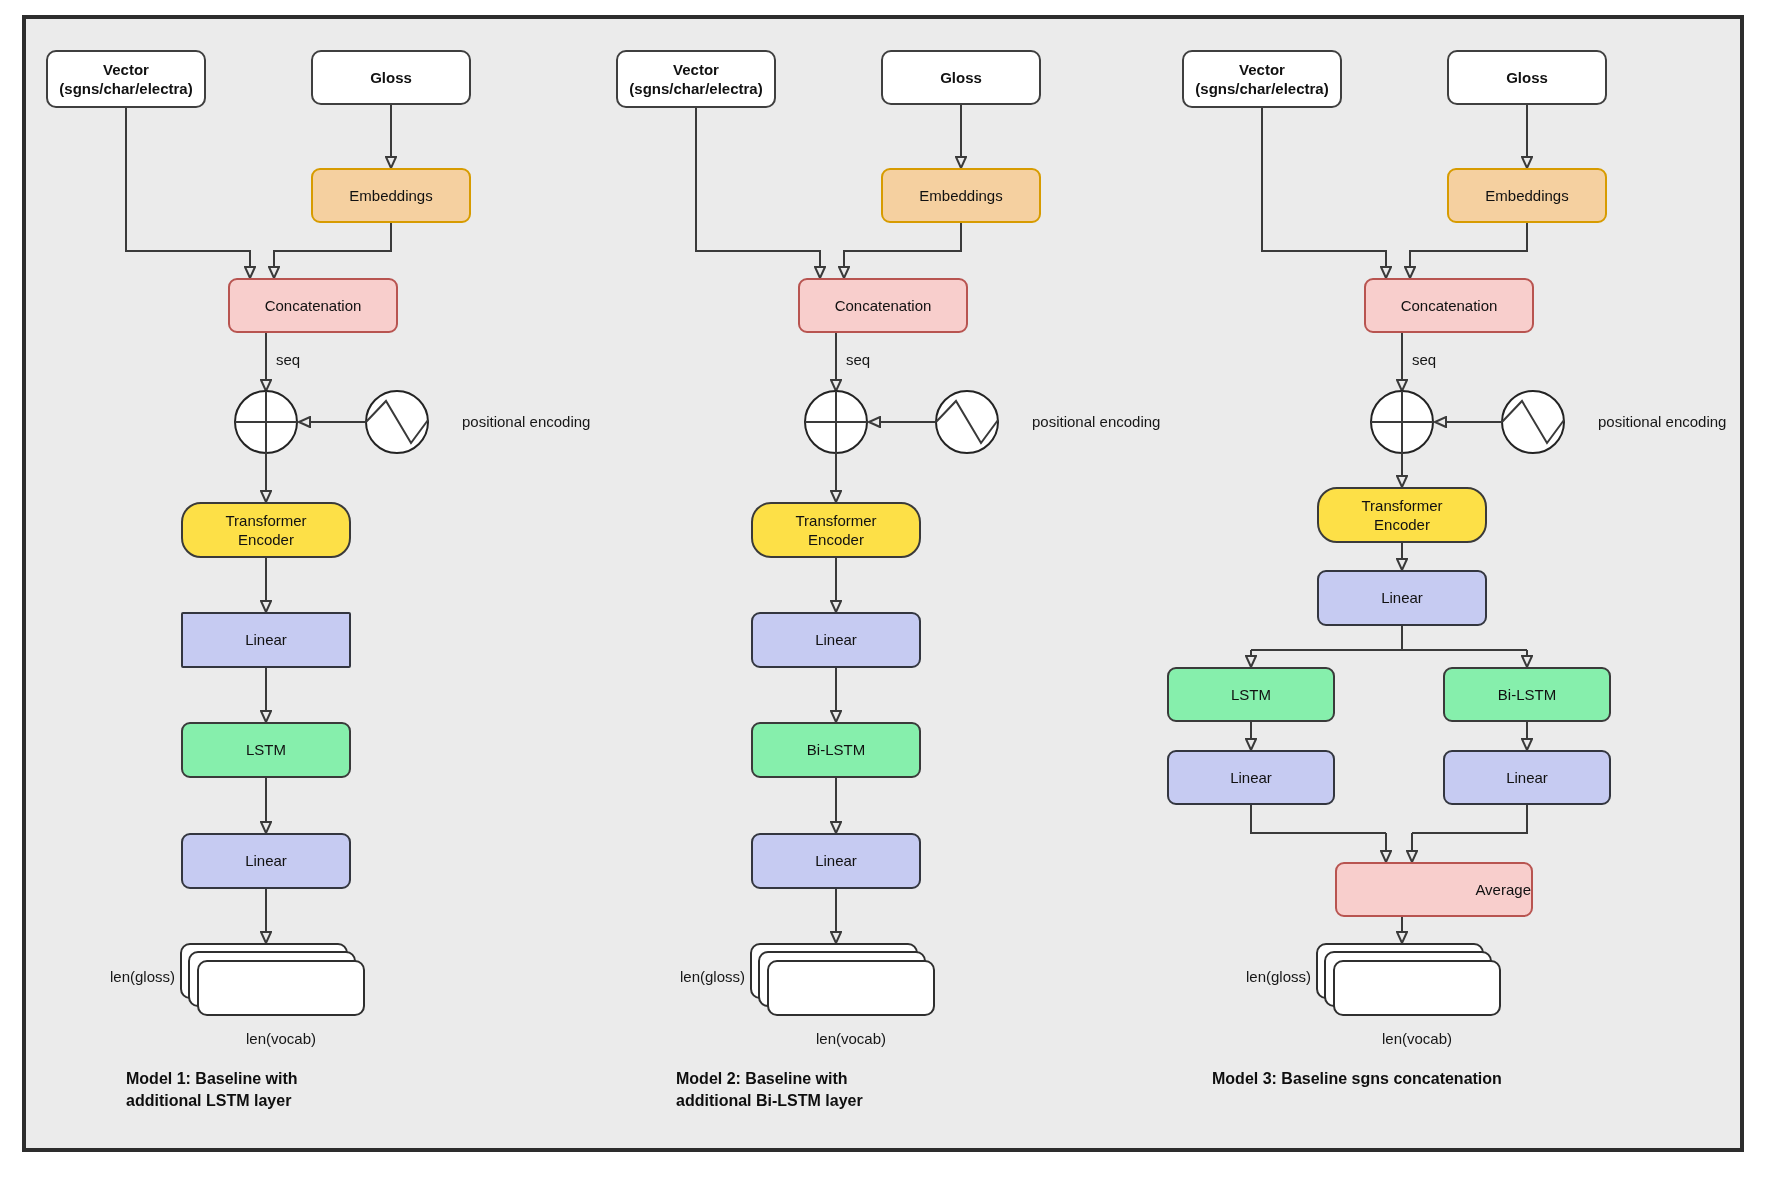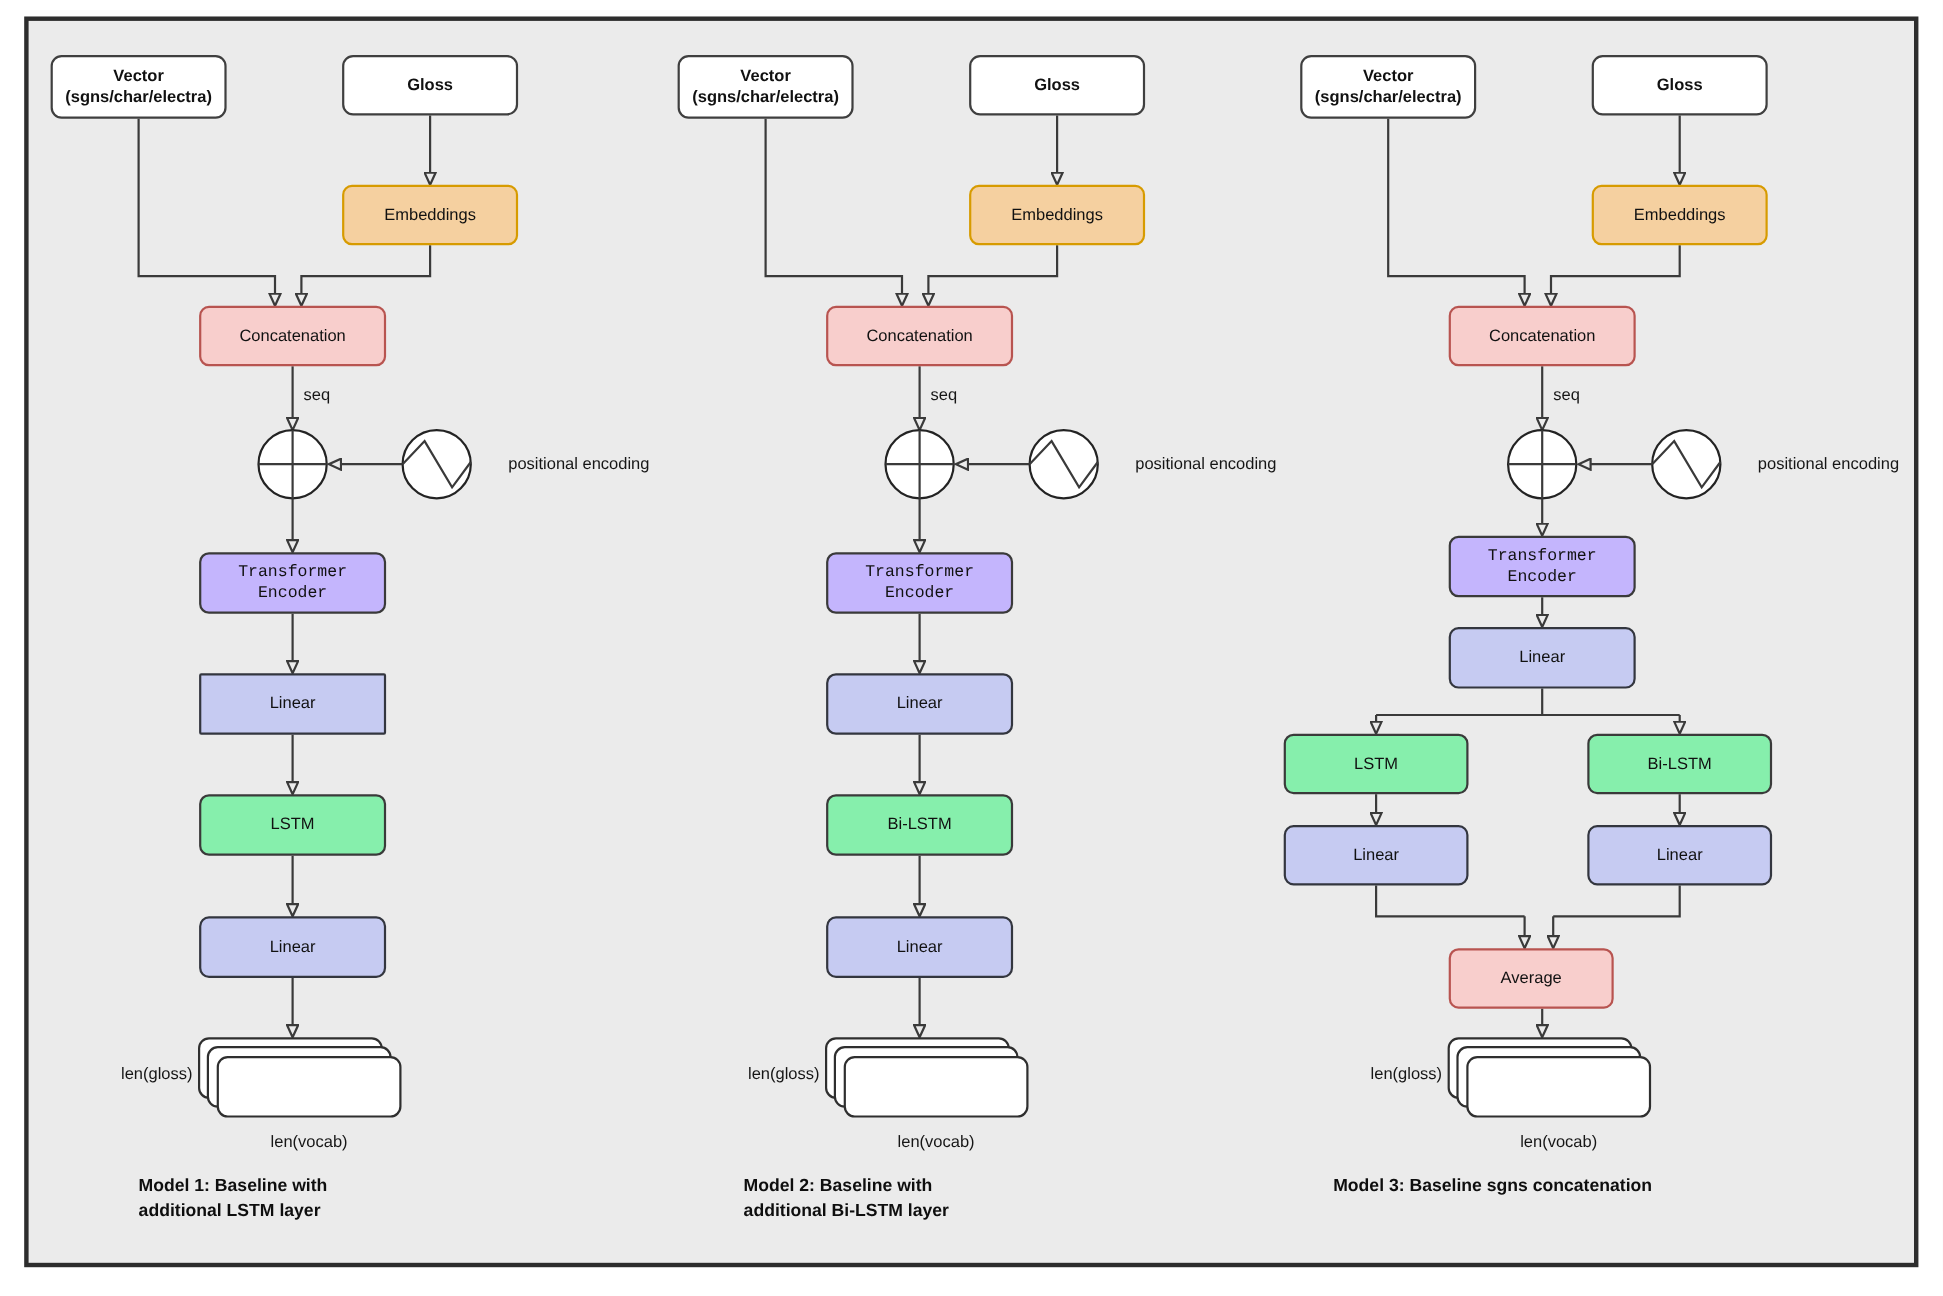--- a/index.html
+++ b/index.html
@@ -12,22 +12,22 @@
     background:#ebebeb;border:4px solid #2d2d2d;box-sizing:border-box;
   }
   #wires{position:absolute;left:0;top:0;width:1766px;height:1178px;}
   .node{
     position:absolute;display:flex;flex-direction:column;align-items:center;justify-content:center;
     text-align:center;font-size:15px;line-height:1.3;box-sizing:border-box;
     border:2px solid #3f3f3f;border-radius:10px;background:#fff;
   }
   .white{background:#ffffff;border-color:#3f3f3f;font-weight:bold;}
   .orange{background:#f5d0a0;border-color:#d79b00;border-radius:9px;}
-  .pink{background:#f8cecc;border-color:#b85450;border-radius:9px;}
-  .red{background:#c4b5fd;border-color:#3a3a3a;border-radius:9px;font-family:Liberation Mono, monospace;}
+  .pink{background:#f8cecc;border-color:#b85450;border-radius:9px;margin-left:47px;}
+  .red{background:#fde047;border-color:#3a3a3a;border-radius:20px;}
   .blue{background:#c6cbf2;border-color:#33363f;border-radius:9px;}
   .purple{background:#86efac;border-color:#3a3a3a;border-radius:9px;}
   .sharp{border-radius:2px;}
   .stack-box{
     position:absolute;background:#ffffff;border:2px solid #2f2f2f;border-radius:10px;box-sizing:border-box;
   }
   .flabel{position:absolute;font-size:15px;color:#161616;white-space:nowrap;}
   .len-gloss{text-align:right;}
   .len-vocab{text-align:center;white-space:nowrap;}
   .caption{
@@ -231,21 +231,21 @@
     </div>
     <div class="node purple" style="left:1443px;top:667px;width:168px;height:55px;">
       <span>Bi-LSTM</span>
     </div>
     <div class="node blue" style="left:1167px;top:750px;width:168px;height:55px;">
       <span>Linear</span>
     </div>
     <div class="node blue" style="left:1443px;top:750px;width:168px;height:55px;">
       <span>Linear</span>
     </div>
-    <div class="node pink" style="left:1317px;top:862px;width:150px;height:55px;">
+    <div class="node pink" style="left:1288px;top:862px;width:198px;height:55px;align-items:flex-end;">
       <span>Average</span>
     </div>
     <div class="stack-box" style="left:1316px;top:943px;width:168px;height:56px;"></div>
     <div class="stack-box" style="left:1324px;top:951px;width:168px;height:56px;"></div>
     <div class="stack-box" style="left:1333px;top:960px;width:168px;height:56px;"></div>
     <div class="flabel len-gloss" style="left:1221px;top:968px;width:90px;">len(gloss)</div>
     <div class="flabel len-vocab" style="left:1332px;top:1030px;width:170px;">len(vocab)</div>
     <div class="caption" style="left:1212px;top:1068px;width:380px;">
       <div>Model 3: Baseline sgns concatenation</div>
     </div>

